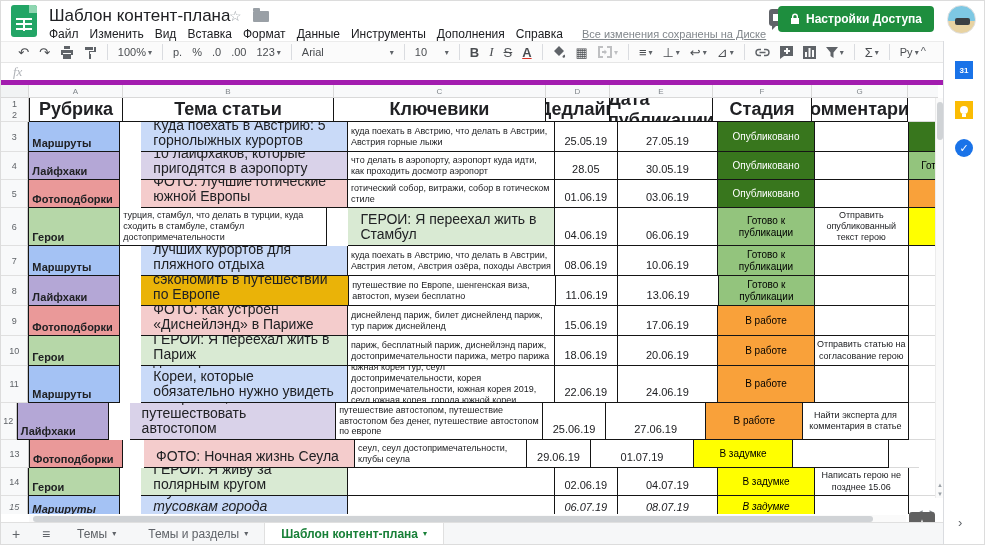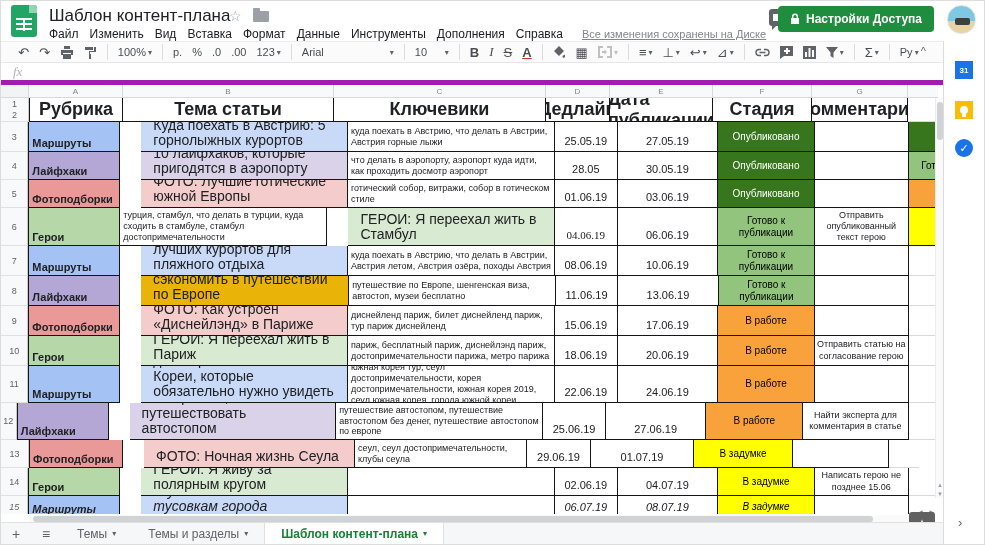--- a/index.html
+++ b/index.html
@@ -311,21 +311,21 @@
           <div class="cell c-comment" style="width: 96px;"></div>
           <div class="cell c-legend" style="width: 30px; background: rgb(249, 161, 58); color: rgb(0, 0, 0);">
             <div class="inner">В работе</div>
           </div>
         </div>
         <div class="row" style="height: 38px;">
           <div class="gutter" style="width: 28px;">6</div>
           <div class="cell c-rubric" style="width: 94px; background: rgb(182, 215, 168);">Герои</div>
           <div class="cell c-keys" style="width: 212px;">турция, стамбул, что делать в турции, куда сходить в стамбуле, стамбул достопримечательности</div>
           <div class="cell c-topic" style="width: 211px; background: rgb(217, 234, 211);">ГЕРОИ: Я переехал жить в Стамбул</div>
-          <div class="cell c-date" style="width: 64px; font-family: Liberation Serif, serif;">04.06.19</div>
+          <div class="cell c-date" style="width: 64px;">04.06.19</div>
           <div class="cell c-date" style="width: 103px;">06.06.19</div>
           <div class="cell c-stage" style="width: 99px; background: rgb(147, 196, 125); color: rgb(0, 0, 0);">Готово к публикации</div>
           <div class="cell c-comment" style="width: 96px;">Отправить опубликованный текст герою</div>
           <div class="cell c-legend" style="width: 30px; background: rgb(255, 255, 0); color: rgb(0, 0, 0);">
             <div class="inner">В задумке</div>
           </div>
         </div>
         <div class="row" style="height: 30px;">
           <div class="gutter" style="width: 28px;">7</div>
           <div class="cell c-rubric" style="width: 94px; background: rgb(164, 194, 244);">Маршруты</div>

